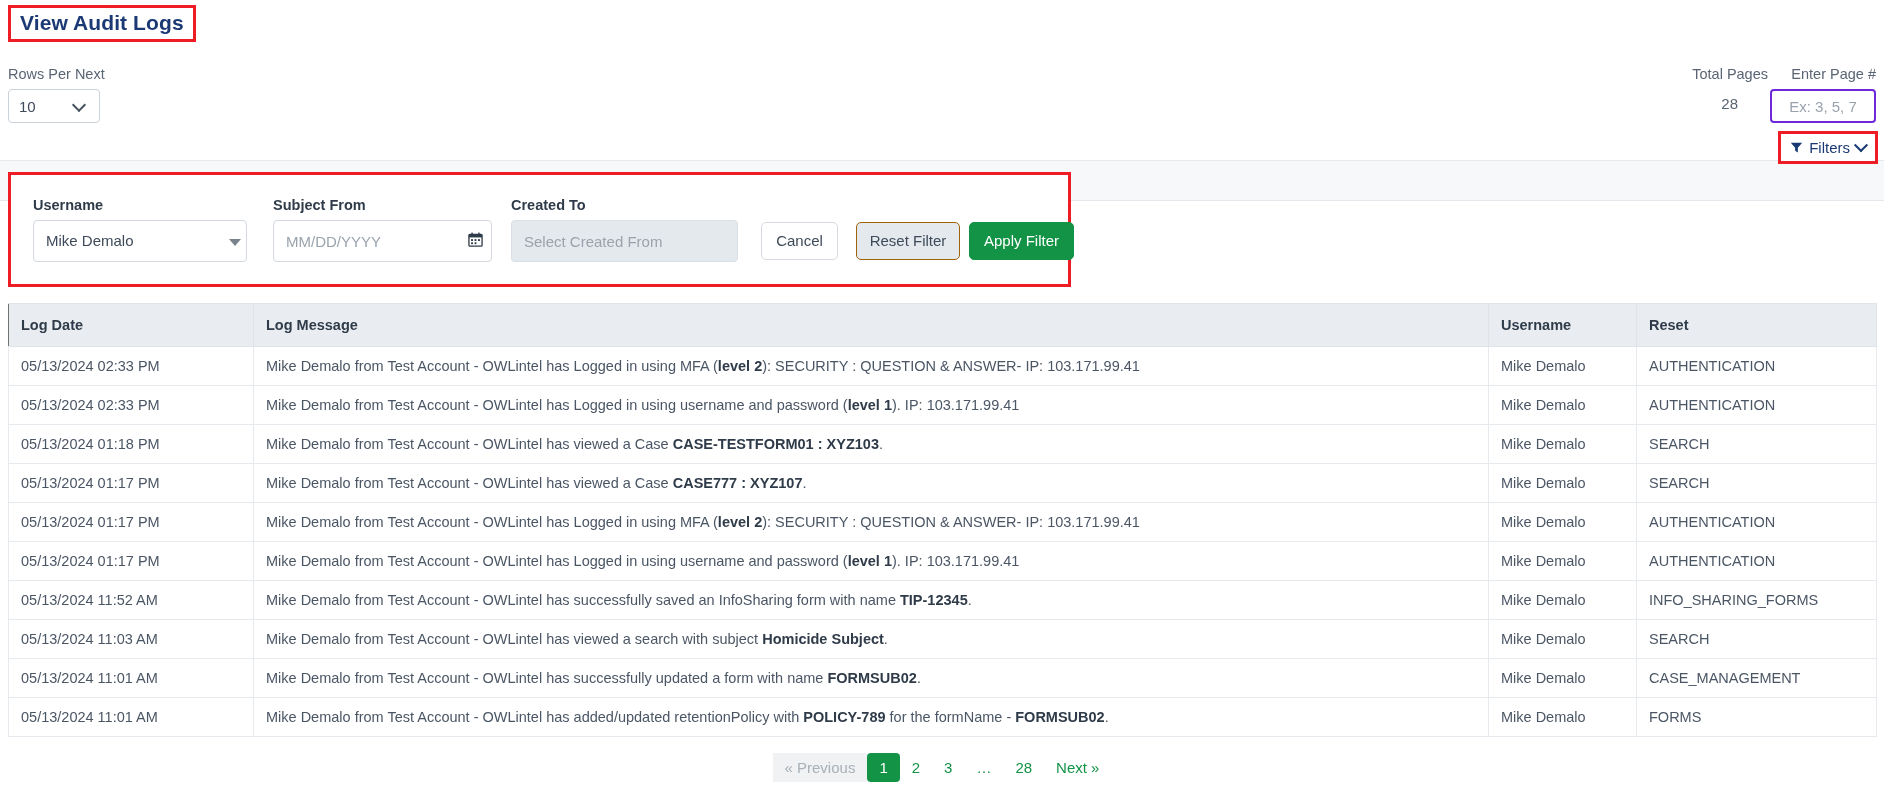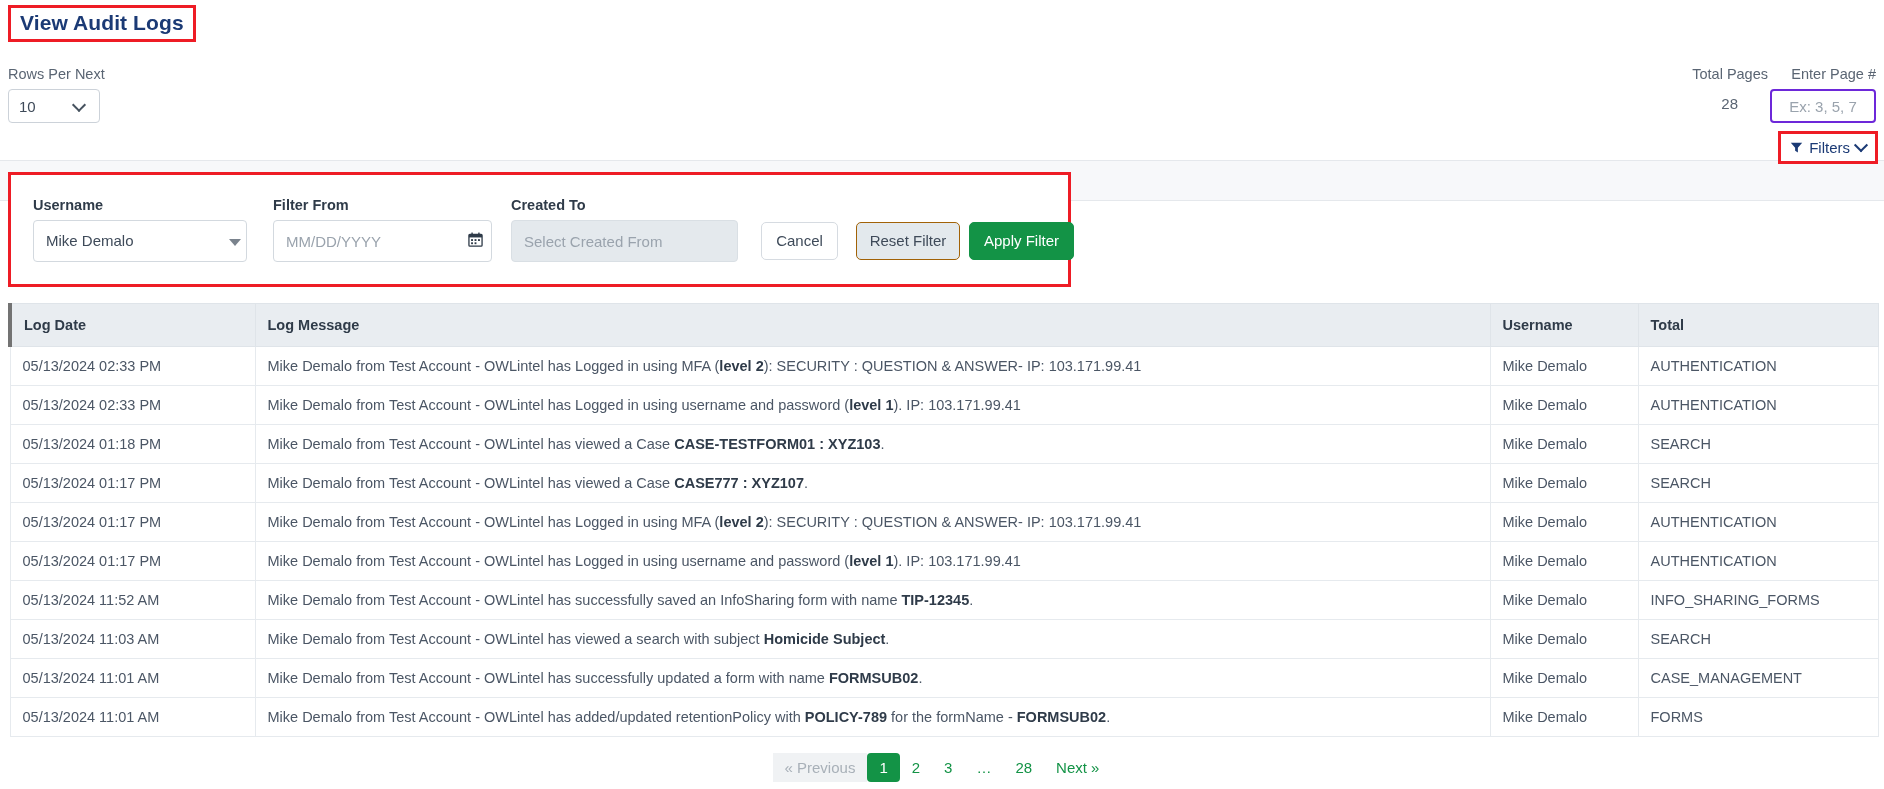--- a/index.html
+++ b/index.html
@@ -136,21 +136,21 @@
   
   .table-wrap { position: absolute; left: 8px; top: 303px; width: 1868px; }
   table { border-collapse: collapse; width: 1868px; table-layout: fixed; }
   thead th {
     background: #e9edf1;
     font-size: 14.5px; font-weight: 700; color: #2f3b49;
     text-align: left; padding: 13px 12px;
     border-top: 1px solid #dfe4e9; border-bottom: 1px solid #dfe4e9;
     border-right: 1px solid #dfe4e9;
   }
-  thead th:first-child { border-left: 4px solid #737373; }
+  thead th:first-child { border-left: 1px solid #737373; }
   tbody td {
     font-size: 14.5px; color: #4b5665;
     padding: 11px 12px; background: #fff;
     border-bottom: 1px solid #e6eaee; border-right: 1px solid #e6eaee;
     white-space: nowrap; overflow: hidden; text-overflow: ellipsis;
   }
   tbody td:first-child { border-left: 1px solid #e6eaee; }
   tbody td b { color: #2f3b49; font-weight: 700; }
   .c-date { width: 245px; }
   .c-msg  { width: 1235px; }
@@ -204,21 +204,21 @@
   </div>
 
   <div class="filter-panel">
 
     <div class="field-label" style="left:22px; top:22px;">Username</div>
     <div class="inp" style="left:22px; top:45px; width:214px; line-height:40px; padding-right:30px;">
       <span>Mike Demalo</span>
     </div>
     <span class="sel-caret" style="left:218px; top:64px;"></span>
 
-    <div class="field-label" style="left:262px; top:22px;">Filter From</div>
+    <div class="field-label" style="left:262px; top:22px;">Subject From</div>
     <input class="inp" style="left: 262px; top: 45px; width: 219px;" type="text" placeholder="MM/DD/YYYY">
     <span class="cal-icon" style="left:457px; top:57px;">
       <svg width="15" height="15" viewBox="0 0 16 16">
         <rect x="1" y="2.6" width="14" height="12.4" rx="1" fill="none" stroke="#2f3b49" stroke-width="1.4"></rect>
         <rect x="1" y="2.6" width="14" height="3.2" fill="#2f3b49"></rect>
         <rect x="3.6" y="0.6" width="1.5" height="3" fill="#2f3b49"></rect>
         <rect x="10.9" y="0.6" width="1.5" height="3" fill="#2f3b49"></rect>
         <rect x="3.3" y="7.6" width="2" height="2" fill="#2f3b49"></rect>
         <rect x="7" y="7.6" width="2" height="2" fill="#2f3b49"></rect>
         <rect x="10.7" y="7.6" width="2" height="2" fill="#2f3b49"></rect>
@@ -235,21 +235,21 @@
     <div class="btn btn-apply" style="left:958px; top:47px; width:105px;">Apply Filter</div>
   </div>
 
   <div class="table-wrap">
     <table>
       <thead>
         <tr>
           <th class="c-date">Log Date</th>
           <th class="c-msg">Log Message</th>
           <th class="c-user">Username</th>
-          <th class="c-mod">Total</th>
+          <th class="c-mod">Reset</th>
         </tr>
       </thead>
       <tbody id="tbody">
           <tr>
             <td class="c-date">05/13/2024 02:33 PM</td>
             <td class="c-msg">Mike Demalo from Test Account - OWLintel has Logged in using MFA (<b>level 2</b>): SECURITY : QUESTION &amp; ANSWER- IP: 103.171.99.41</td>
             <td class="c-user">Mike Demalo</td>
             <td class="c-mod">AUTHENTICATION</td>
           </tr>
           <tr>

